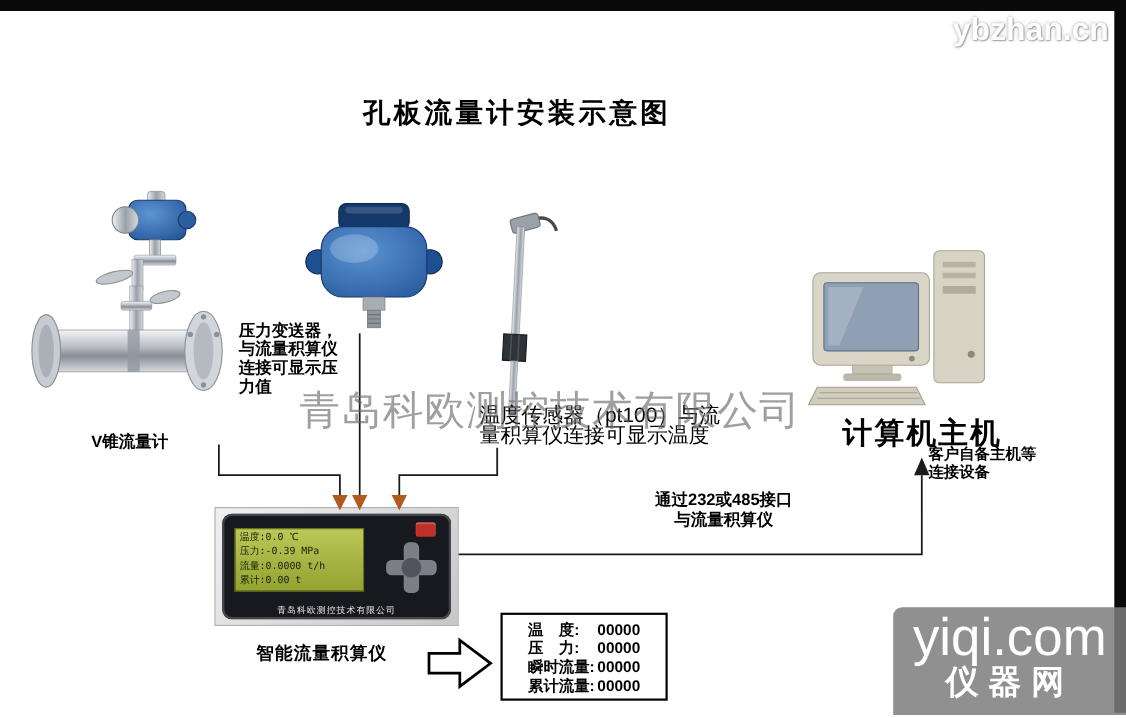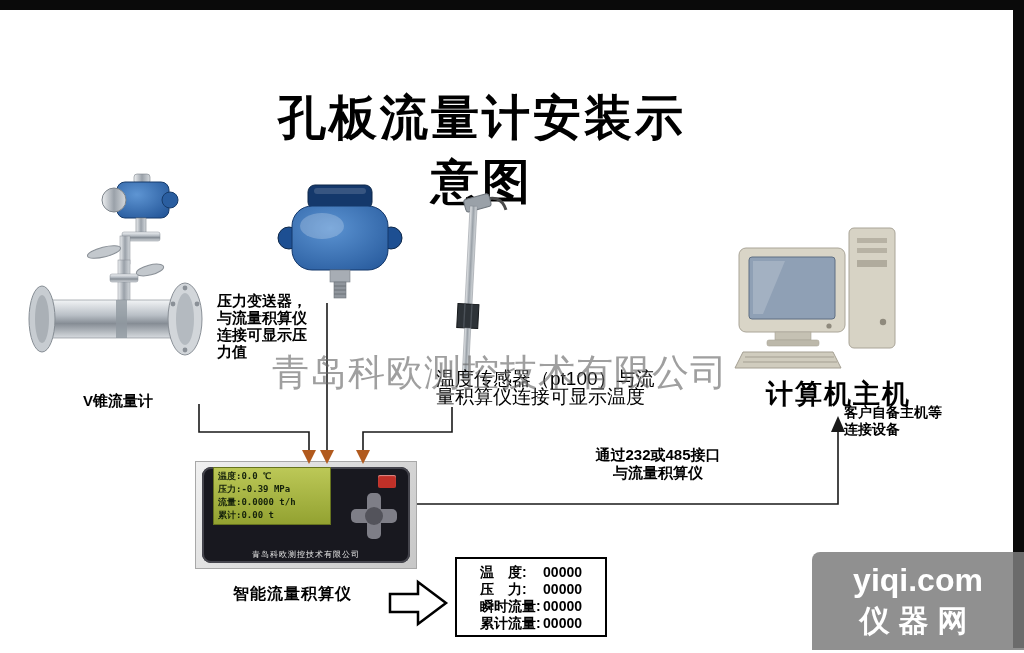--- a/index.html
+++ b/index.html
@@ -11,26 +11,26 @@
   .top-bar{left:0;top:0;width:1024px;height:10px;background:#0a0a0a;z-index:30;}
   .right-bar{top:0;right:0;width:11px;height:648px;background:#0a0a0a;z-index:10;}
 
   
   .wm-top{top:11px;right:16px;font-size:29px;font-weight:700;color:#fdfdfd;
           text-shadow:0 0 3px rgba(90,90,90,.55), 1px 1px 1px rgba(120,120,120,.5);z-index:35;}
   .wm-center{left:272px;top:348px;font-size:37px;letter-spacing:1px;color:rgba(100,100,100,.62);
              z-index:40;pointer-events:none;white-space:nowrap;}
   .wm-box{left:812px;top:552px;width:212px;height:98px;background:rgba(125,125,125,.85);
           color:#fff;text-align:center;z-index:45;border-top-left-radius:8px;}
-  .wm-site{margin-top:6px;font-size:32px;font-weight:700;line-height:44px;}
+  .wm-site{margin-top:6px;font-size:48px;font-weight:400;line-height:44px;}
   .wm-name{font-size:30px;font-weight:700;letter-spacing:9px;line-height:38px;}
 
   
-  .title{left:262px;top:86px;width:440px;text-align:center;
-         font-family:"Liberation Serif",serif;font-weight:600;font-size:48px;letter-spacing:3px;}
+  .title{left:250px;top:86px;width:440px;text-align:center;
+         font-family:"Liberation Serif",serif;font-weight:600;font-size:25px;letter-spacing:3px;}
 
   
   .vcone-img{left:22px;top:172px;}
   .transmitter-img{left:276px;top:182px;}
   .temp-img{left:428px;top:188px;}
   .computer-img{left:733px;top:224px;}
 
   
   .vcone-label{left:83px;top:392px;font-size:15px;font-weight:700;}
   .pressure-note{left:217px;top:292px;font-size:15px;font-weight:700;line-height:17px;white-space:pre-line;}
@@ -43,23 +43,23 @@
 
   
   .overlay{left:0;top:0;z-index:5;pointer-events:none;}
 
   
   .totalizer{left:195px;top:461px;width:222px;height:108px;box-sizing:border-box;
              background:linear-gradient(135deg,#f0f0f0,#c7c7c7);border:1px solid #a8a8a8;
              padding:5px 6px;z-index:4;}
   .t-inner{width:100%;height:100%;background:#18181f;border-radius:9px;position:relative;
            box-shadow:inset 0 0 0 2px #45454d;}
-  .lcd{position:absolute;left:11px;top:0;width:118px;height:58px;box-sizing:border-box;
+  .lcd{position:absolute;left:11px;top:13px;width:118px;height:58px;box-sizing:border-box;
        background:linear-gradient(#bcc857,#93a231);border:1px solid #66731e;
-       color:#15220b;font-family:"DejaVu Sans Mono",monospace;font-weight:700;
+       color:#15220b;font-family:"DejaVu Sans Mono",monospace;font-weight:400;
        font-size:9px;line-height:13px;padding:2px 4px;}
   .red-btn{position:absolute;right:14px;top:8px;width:18px;height:13px;background:#c03028;
            border-radius:2px;box-shadow:inset 0 1px 1px rgba(255,255,255,.45);}
   .dpad{position:absolute;right:13px;top:26px;width:46px;height:46px;}
   .dpad .v{position:absolute;left:16px;top:0;width:14px;height:46px;background:#7e7e87;border-radius:5px;}
   .dpad .h{position:absolute;top:16px;left:0;width:46px;height:14px;background:#7e7e87;border-radius:5px;}
   .dpad .c{position:absolute;left:14px;top:14px;width:18px;height:18px;background:#53535b;border-radius:50%;}
   .t-brand{position:absolute;left:0;right:0;bottom:3px;text-align:center;color:#e8e8e8;
            font-size:8px;letter-spacing:1px;}
 
@@ -72,20 +72,21 @@
   .disp-row{display:flex;justify-content:space-between;font-weight:700;font-size:14px;line-height:17px;}
 </style>
 </head>
 <body>
 
 <div class="canvas">
 
   <div class="abs top-bar"></div>
   <div class="abs right-bar"></div>
 
+  <div class="abs wm-top">ybzhan.cn</div>
   <div class="abs wm-center">青岛科欧测控技术有限公司</div>
   <div class="abs wm-box">
     <div class="wm-site">yiqi.com</div>
     <div class="wm-name">仪器网</div>
   </div>
 
   <div class="abs title">孔板流量计安装示意图</div>
 
   <svg class="abs vcone-img" width="185" height="218" viewBox="0 0 185 218">
     <defs>

